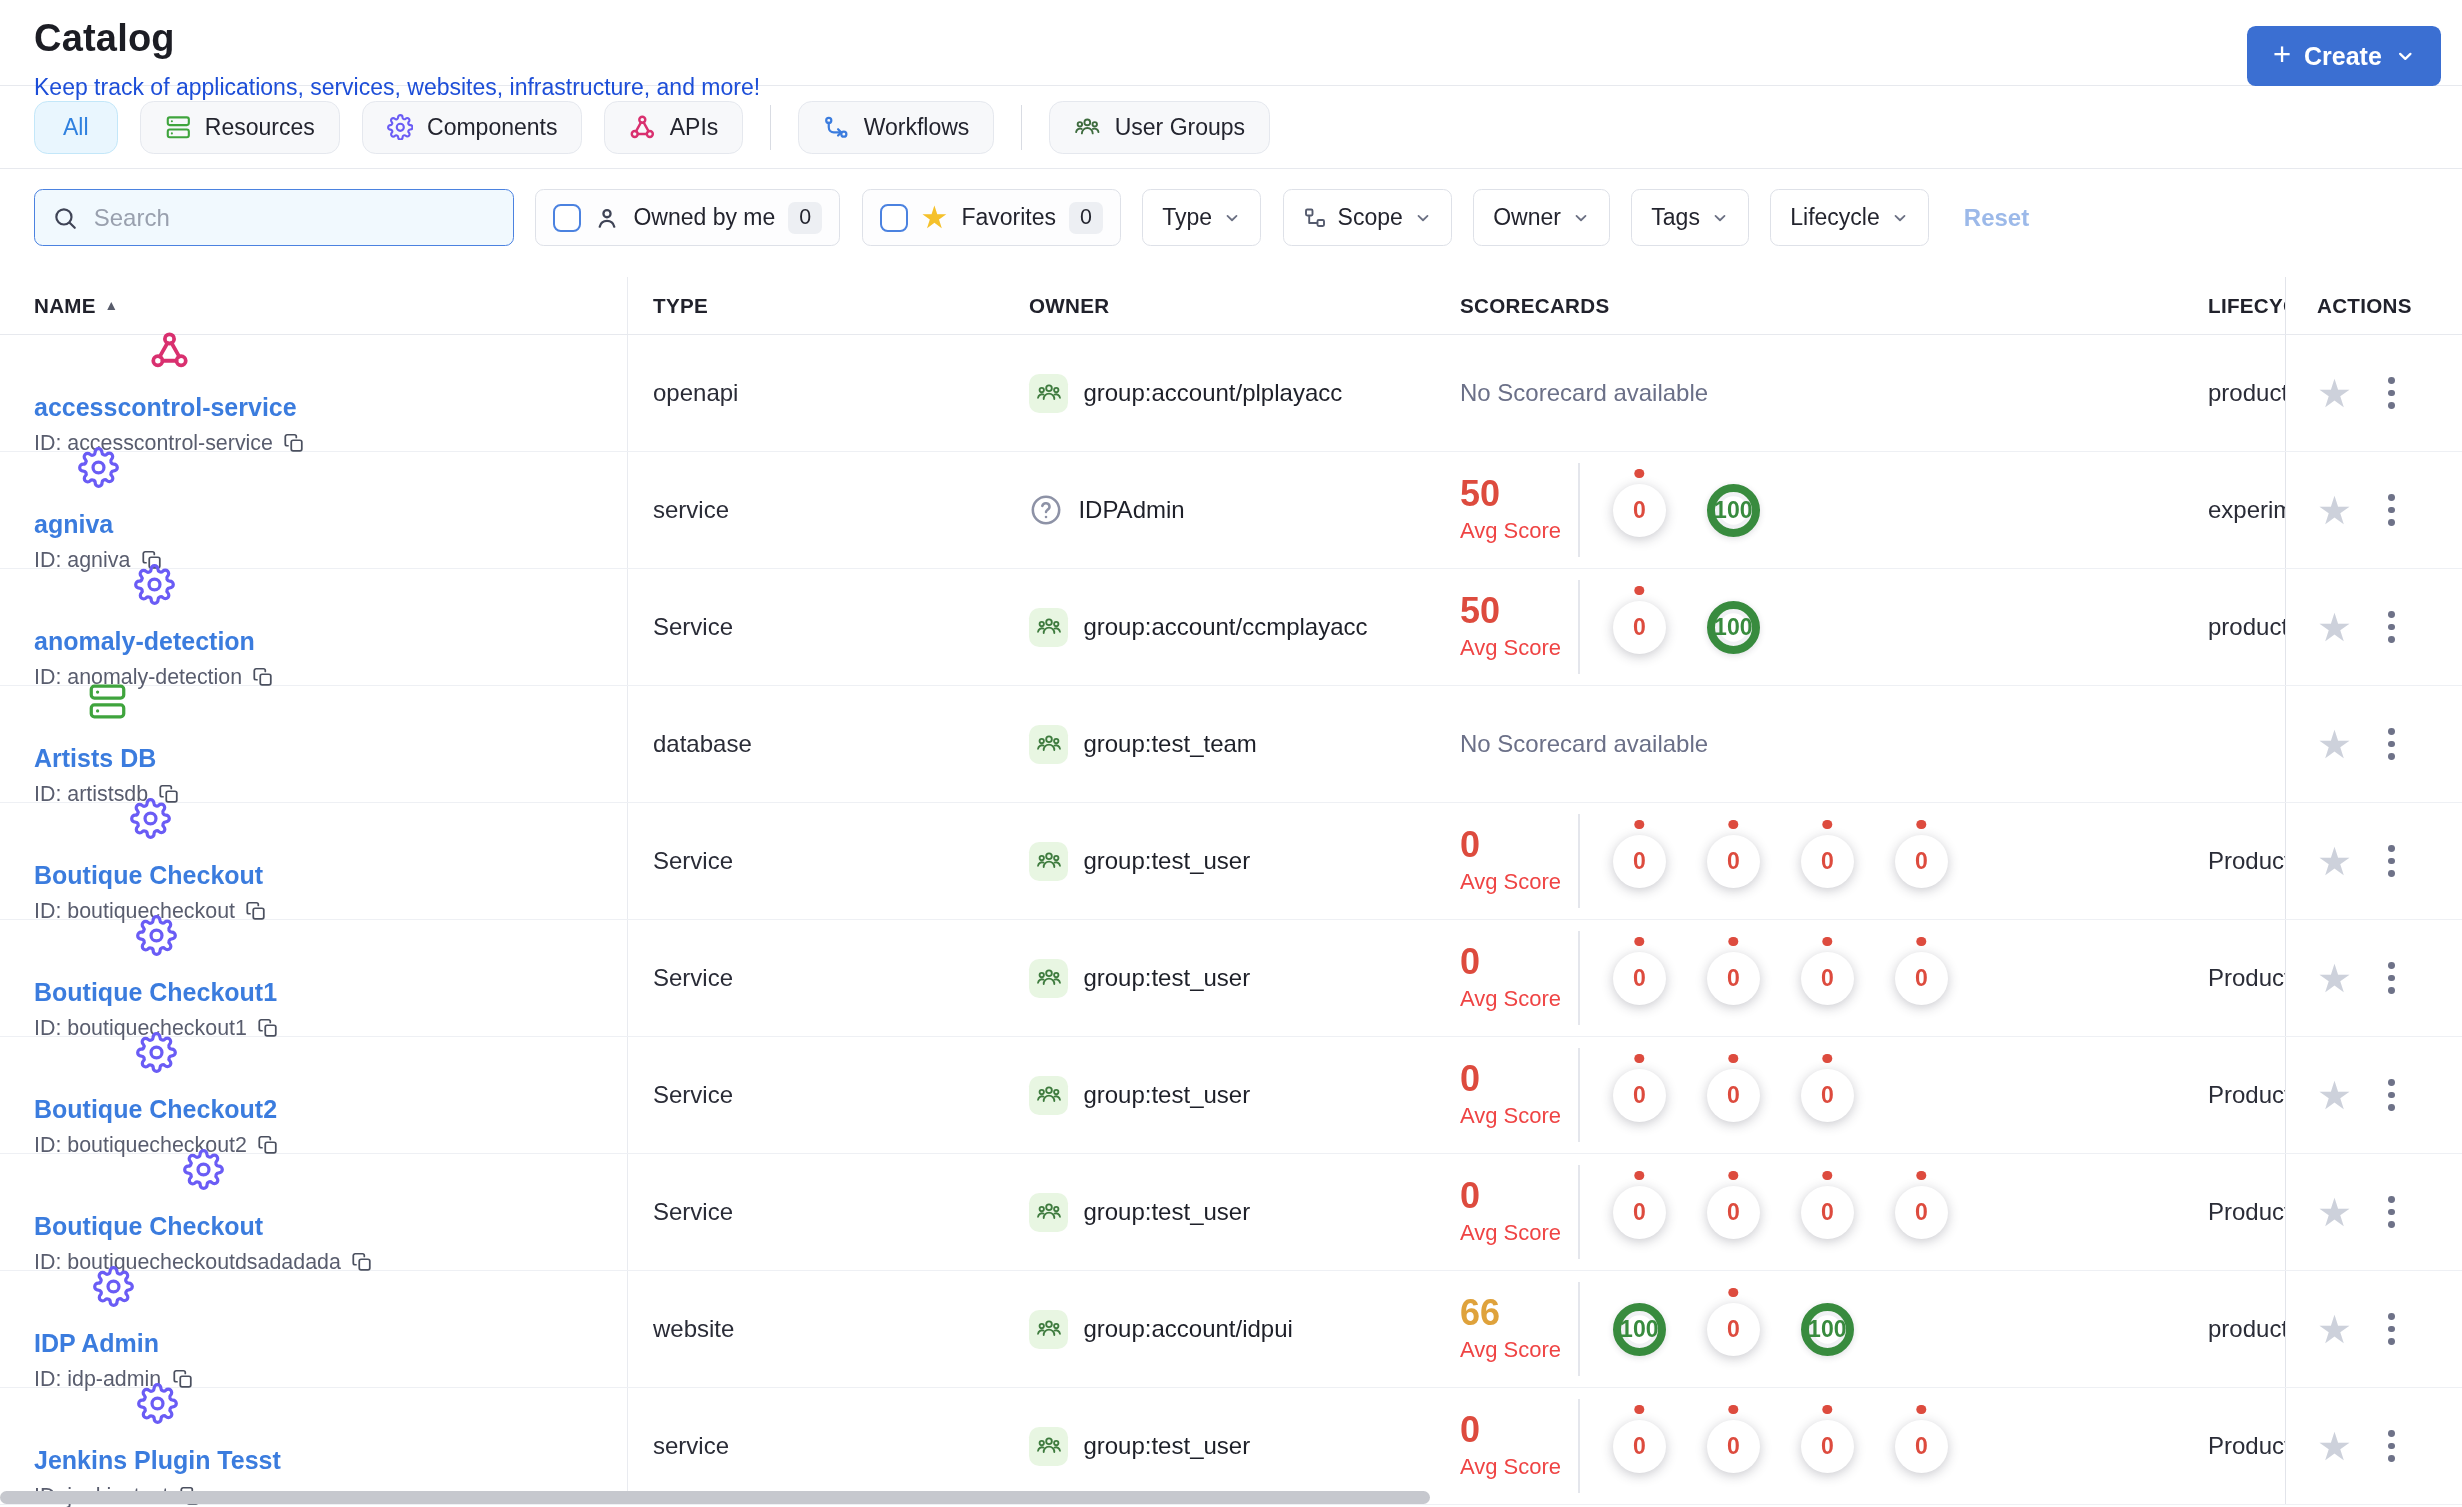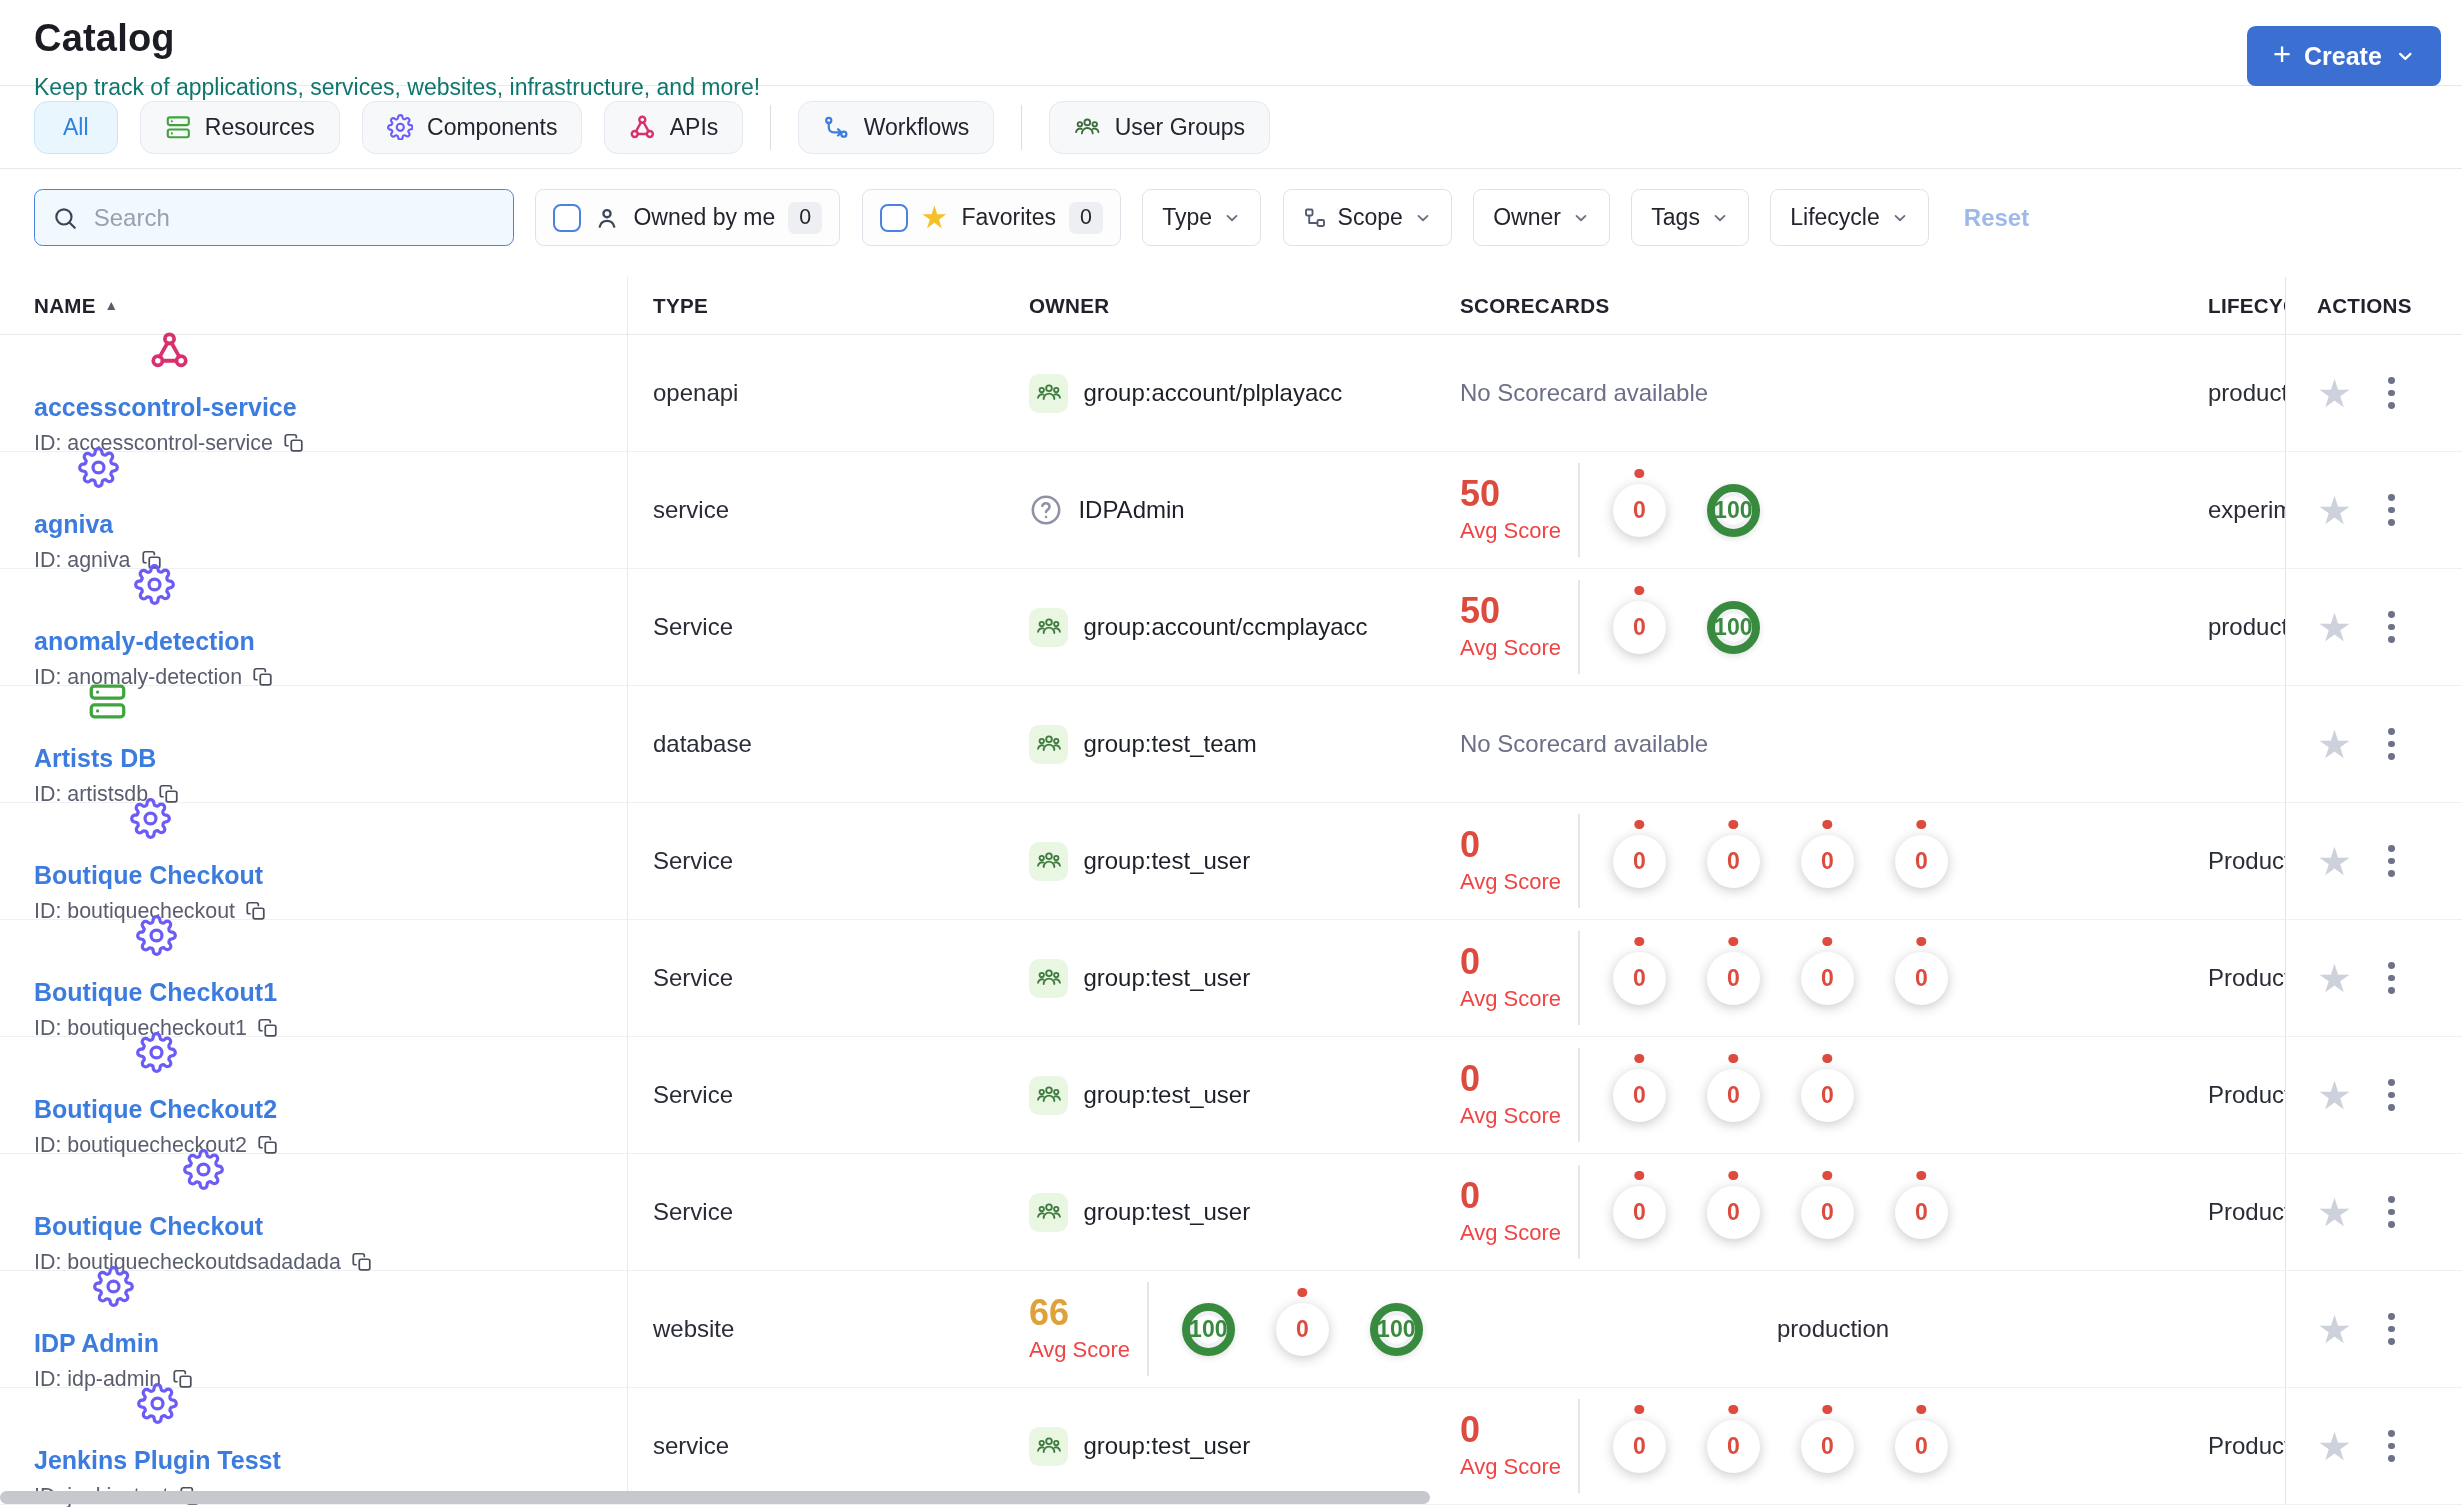--- a/index.html
+++ b/index.html
@@ -8,21 +8,21 @@
     width:2462px; height:1507px; overflow:hidden; position:relative;
     background:#ffffff; color:#1c1d24;
     font-family:"Liberation Sans","DejaVu Sans",sans-serif;
   }
   button { font-family:inherit; cursor:pointer; }
   svg { display:block; }
 
   
   .topbar { position:relative; height:86px; padding:17px 34px 0; border-bottom:0.9px solid #e7e9ee; }
   .page-title { margin:0; font-size:38px; font-weight:700; color:#1c1d24; letter-spacing:0.2px; }
-  .page-subtitle { margin:13.7px 0 0; font-size:23px; color:#0f766e; }
+  .page-subtitle { margin:13.7px 0 0; font-size:23px; color:#1d4ed8; }
   .create-btn {
     position:absolute; right:20.6px; top:26px; height:60px; padding:0 26px;
     background:#3b6fd2; color:#fff; border:none; border-radius:8.6px;
     font-size:25px; font-weight:600; display:flex; align-items:center; gap:13px;
   }
   .create-btn .plus { font-size:31px; font-weight:400; line-height:1; margin-top:-2.6px; }
   .create-btn svg { width:20.6px; height:20.6px; }
 
   
   .tabs-row { display:flex; align-items:center; gap:22px; height:83px; padding:0 34px; border-bottom:0.9px solid #e7e9ee; }
@@ -786,20 +786,37 @@
                   <button class="copy-btn"><span><svg viewBox="0 0 24 24" fill="none" stroke="currentColor" stroke-width="1.9" stroke-linecap="round" stroke-linejoin="round">
                         <rect x="9" y="9" width="11.5" height="11.5" rx="2"></rect>
                         <path d="M5.5 15h-1a2 2 0 0 1-2-2V5a2 2 0 0 1 2-2h8a2 2 0 0 1 2 2v1"></path>
                       </svg></span></button>
                 </div>
               </div>
             </div>
           </div>
           <div class="col-mid">
             <div class="c-type type-text">website</div>
+            <div class="c-owner">
+              <div class="owner-cell">
+                <span class="owner-badge">
+                  <span>
+                    <svg viewBox="0 0 24 24" fill="none" stroke="currentColor" stroke-width="1.7" stroke-linecap="round">
+                      <circle cx="12" cy="7.6" r="2.6"></circle>
+                      <path d="M7.1 17.5a4.9 4.9 0 0 1 9.8 0"></path>
+                      <circle cx="5.3" cy="9.3" r="2"></circle>
+                      <path d="M1.9 16.4a3.6 3.6 0 0 1 5-2.9"></path>
+                      <circle cx="18.7" cy="9.3" r="2"></circle>
+                      <path d="M22.1 16.4a3.6 3.6 0 0 0-5-2.9"></path>
+                    </svg>
+                  </span>
+                </span>
+                <span class="owner-label">group:account/idpui</span>
+              </div>
+            </div>
             <div class="c-score score-cell">
               <div class="avg-block">
                 <div class="avg-num tone-orange">66</div>
                 <div class="avg-label">Avg Score</div>
               </div>
               <span class="score-div"></span>
               <div class="rings">
                 <div class="gauge full">100</div>
                 <div class="gauge zero">0</div>
                 <div class="gauge full">100</div>

